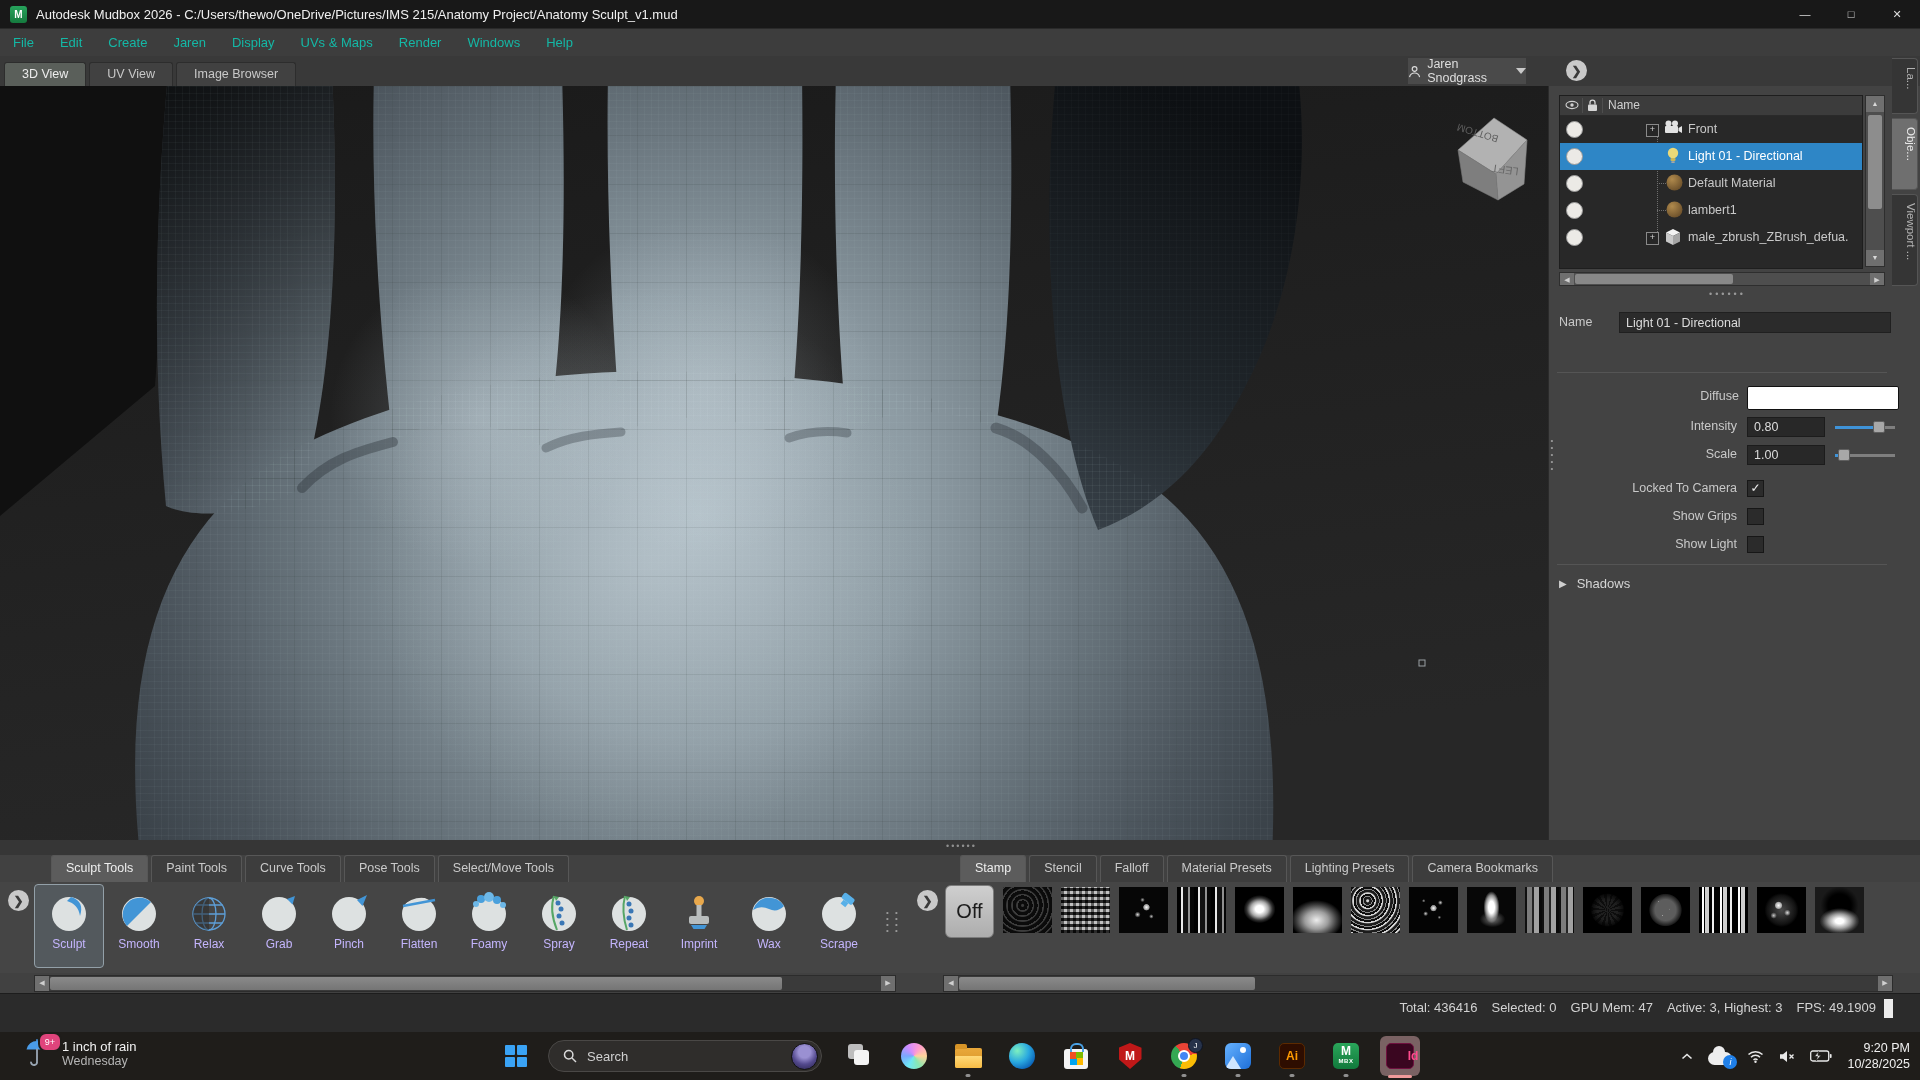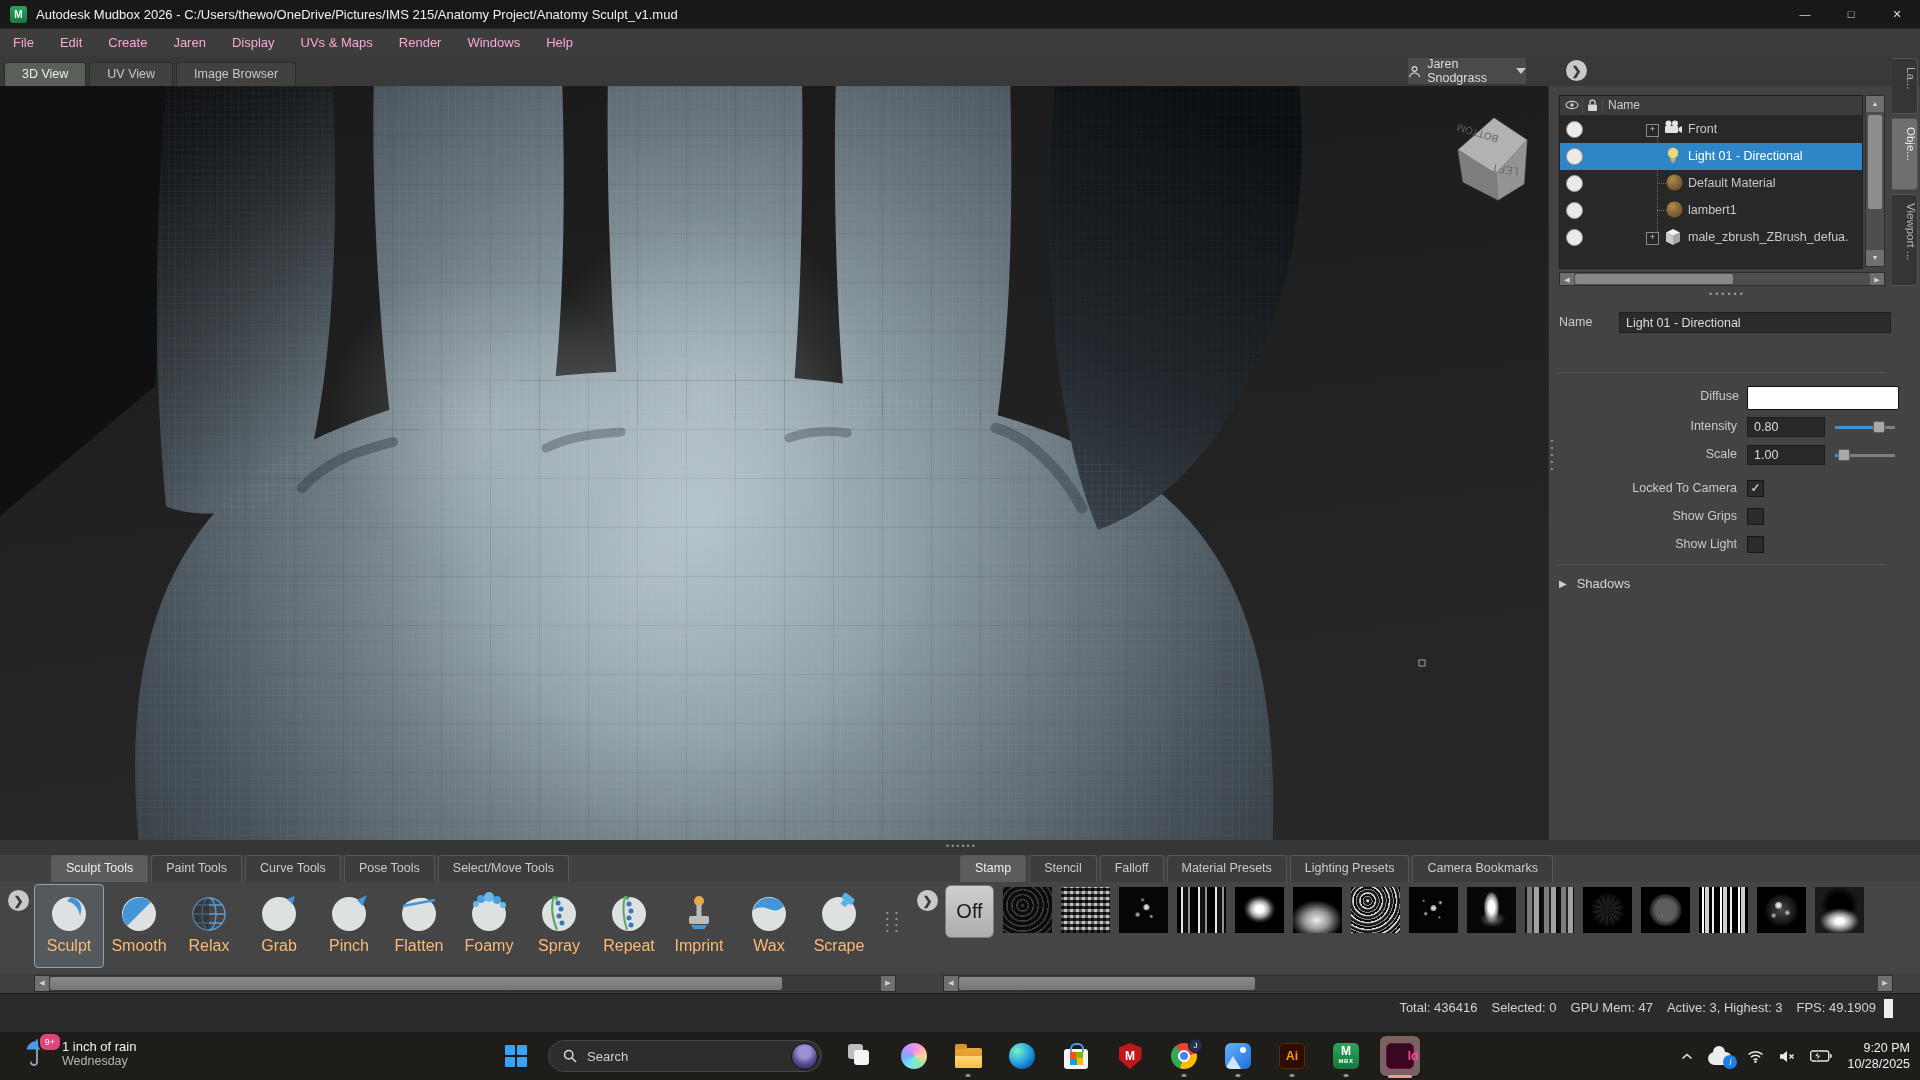--- a/index.html
+++ b/index.html
@@ -5,21 +5,21 @@
   html,body{margin:0;padding:0;background:#000;}
   body{width:1920px;height:1080px;position:relative;overflow:hidden;
        font-family:"Liberation Sans",sans-serif;-webkit-font-smoothing:antialiased;}
   .r{position:absolute;}
   
   #titlebar{left:0;top:0;width:1920px;height:28px;background:#181818;display:flex;align-items:center;color:#f0f0f0;font-size:13px;}
   #appicon{width:17px;height:17px;margin:0 9px 0 10px;border-radius:3px;background:linear-gradient(#27a35c,#157a3e);color:#fff;font-size:10px;font-weight:bold;display:flex;align-items:center;justify-content:center;}
   #winctl{margin-left:auto;display:flex;height:28px;}
   .wbtn{width:46px;height:28px;display:flex;align-items:center;justify-content:center;color:#dcdcdc;font-size:11px;}
   
-  #menubar{left:0;top:28px;width:1920px;height:28px;background:#3d3d3d;display:flex;align-items:center;color:#f9a8d4;font-size:13px;border-top:1px solid #2a2a2a;box-sizing:border-box;}
+  #menubar{left:0;top:28px;width:1920px;height:28px;background:#3d3d3d;display:flex;align-items:center;color:#14b8a6;font-size:13px;border-top:1px solid #2a2a2a;box-sizing:border-box;}
   .menu-item{padding:0 13px;height:100%;display:flex;align-items:center;cursor:default;}
   
   #tabrow{left:0;top:56px;width:1920px;height:30px;background:#393939;padding-left:16px;}
   .vtabs{position:absolute;left:4px;bottom:0;display:flex;}
   .vtab{padding:4px 17px 5px;margin-right:3px;background:#414141;border:1px solid #2d2d2d;border-bottom:none;border-radius:3px 3px 0 0;color:#c8c8c8;font-size:12.5px;}
   .vtab.active{background:#5a5f5a;color:#ececec;}
   #userbtn{position:absolute;left:1408px;top:2px;width:118px;height:26px;background:#4a4a4a;display:flex;align-items:center;justify-content:center;gap:6px;color:#dedede;font-size:12.5px;}
   .caret{width:0;height:0;border-left:5px solid transparent;border-right:5px solid transparent;border-top:6px solid #c9c9c9;}
   .flybtn{width:21px;height:21px;border-radius:50%;background:#c9c9c9;color:#3a3a3a;font-weight:bold;font-size:12px;display:flex;align-items:center;justify-content:center;}
   #panelfly{position:absolute;left:1566px;top:4px;}
@@ -70,21 +70,21 @@
   #trays{left:0;top:855px;width:1920px;height:138px;background:#414141;}
   .traytabs{position:absolute;top:0;height:27px;display:flex;margin-left:48px;}
   .ttab{padding:5px 14px 0;margin-right:3px;background:#3d3d3d;border:1px solid #575757;border-bottom:none;border-radius:3px 3px 0 0;color:#cacaca;font-size:12.5px;box-sizing:border-box;}
   .ttab.active{background:#5c5c5c;color:#eee;}
   #toolarea{position:absolute;left:0;top:27px;width:905px;height:91px;background:#454545;}
   #toolfly{position:absolute;left:8px;top:8px;}
   #tools{position:absolute;left:34px;top:2px;display:flex;}
   .tool{width:70px;height:84px;display:flex;flex-direction:column;align-items:center;border:1px solid transparent;border-radius:4px;box-sizing:border-box;padding-top:6px;}
   .tool.sel{background:#53595d;border-color:#93a0a8;}
   .tool svg{display:block;}
-  .tlabel{margin-top:2px;color:#fdba74;font-size:16px;}
+  .tlabel{margin-top:2px;color:#c4b5fd;font-size:12px;}
   #toolgrip{position:absolute;left:886px;top:28px;color:#9a9a9a;font-size:8px;line-height:6px;letter-spacing:2px;}
   #presetarea{position:absolute;left:905px;top:27px;width:1015px;height:91px;background:#454545;}
   #presetfly{position:absolute;left:12px;top:8px;}
   #offbtn{position:absolute;left:40px;top:3px;width:47px;height:51px;background:linear-gradient(#cfcfcf,#adadad);border:1px solid #7c7c7c;border-radius:6px;color:#1c1c1c;font-size:20px;display:flex;align-items:center;justify-content:center;}
   #stamps{position:absolute;left:98px;top:5px;display:flex;gap:9px;}
   .stamp{width:49px;height:46px;background:#000;flex:none;}
   .s1{background:#0b0b0b repeating-radial-gradient(circle at 40% 40%,#3d3d3d 0 1px,#0b0b0b 2px 5px);}
   .s2{background:repeating-linear-gradient(0deg,rgba(0,0,0,.75) 0 3px,rgba(255,255,255,.28) 3px 6px),repeating-linear-gradient(90deg,#222 0 3px,#a9a9a9 3px 6px);}
   .s3{background:radial-gradient(circle 5px at 56% 44%,#fff,#999 55%,transparent 70%),radial-gradient(circle 4px at 38% 60%,#ddd,transparent 75%),radial-gradient(circle 3px at 66% 64%,#bbb,transparent 75%),radial-gradient(circle 3px at 48% 28%,#aaa,transparent 75%),#060606;}
   .s4{background:repeating-linear-gradient(90deg,#000 0 4px,#e8e8e8 4px 6px,#111 6px 11px,#909090 11px 13px,#050505 13px 17px);}

